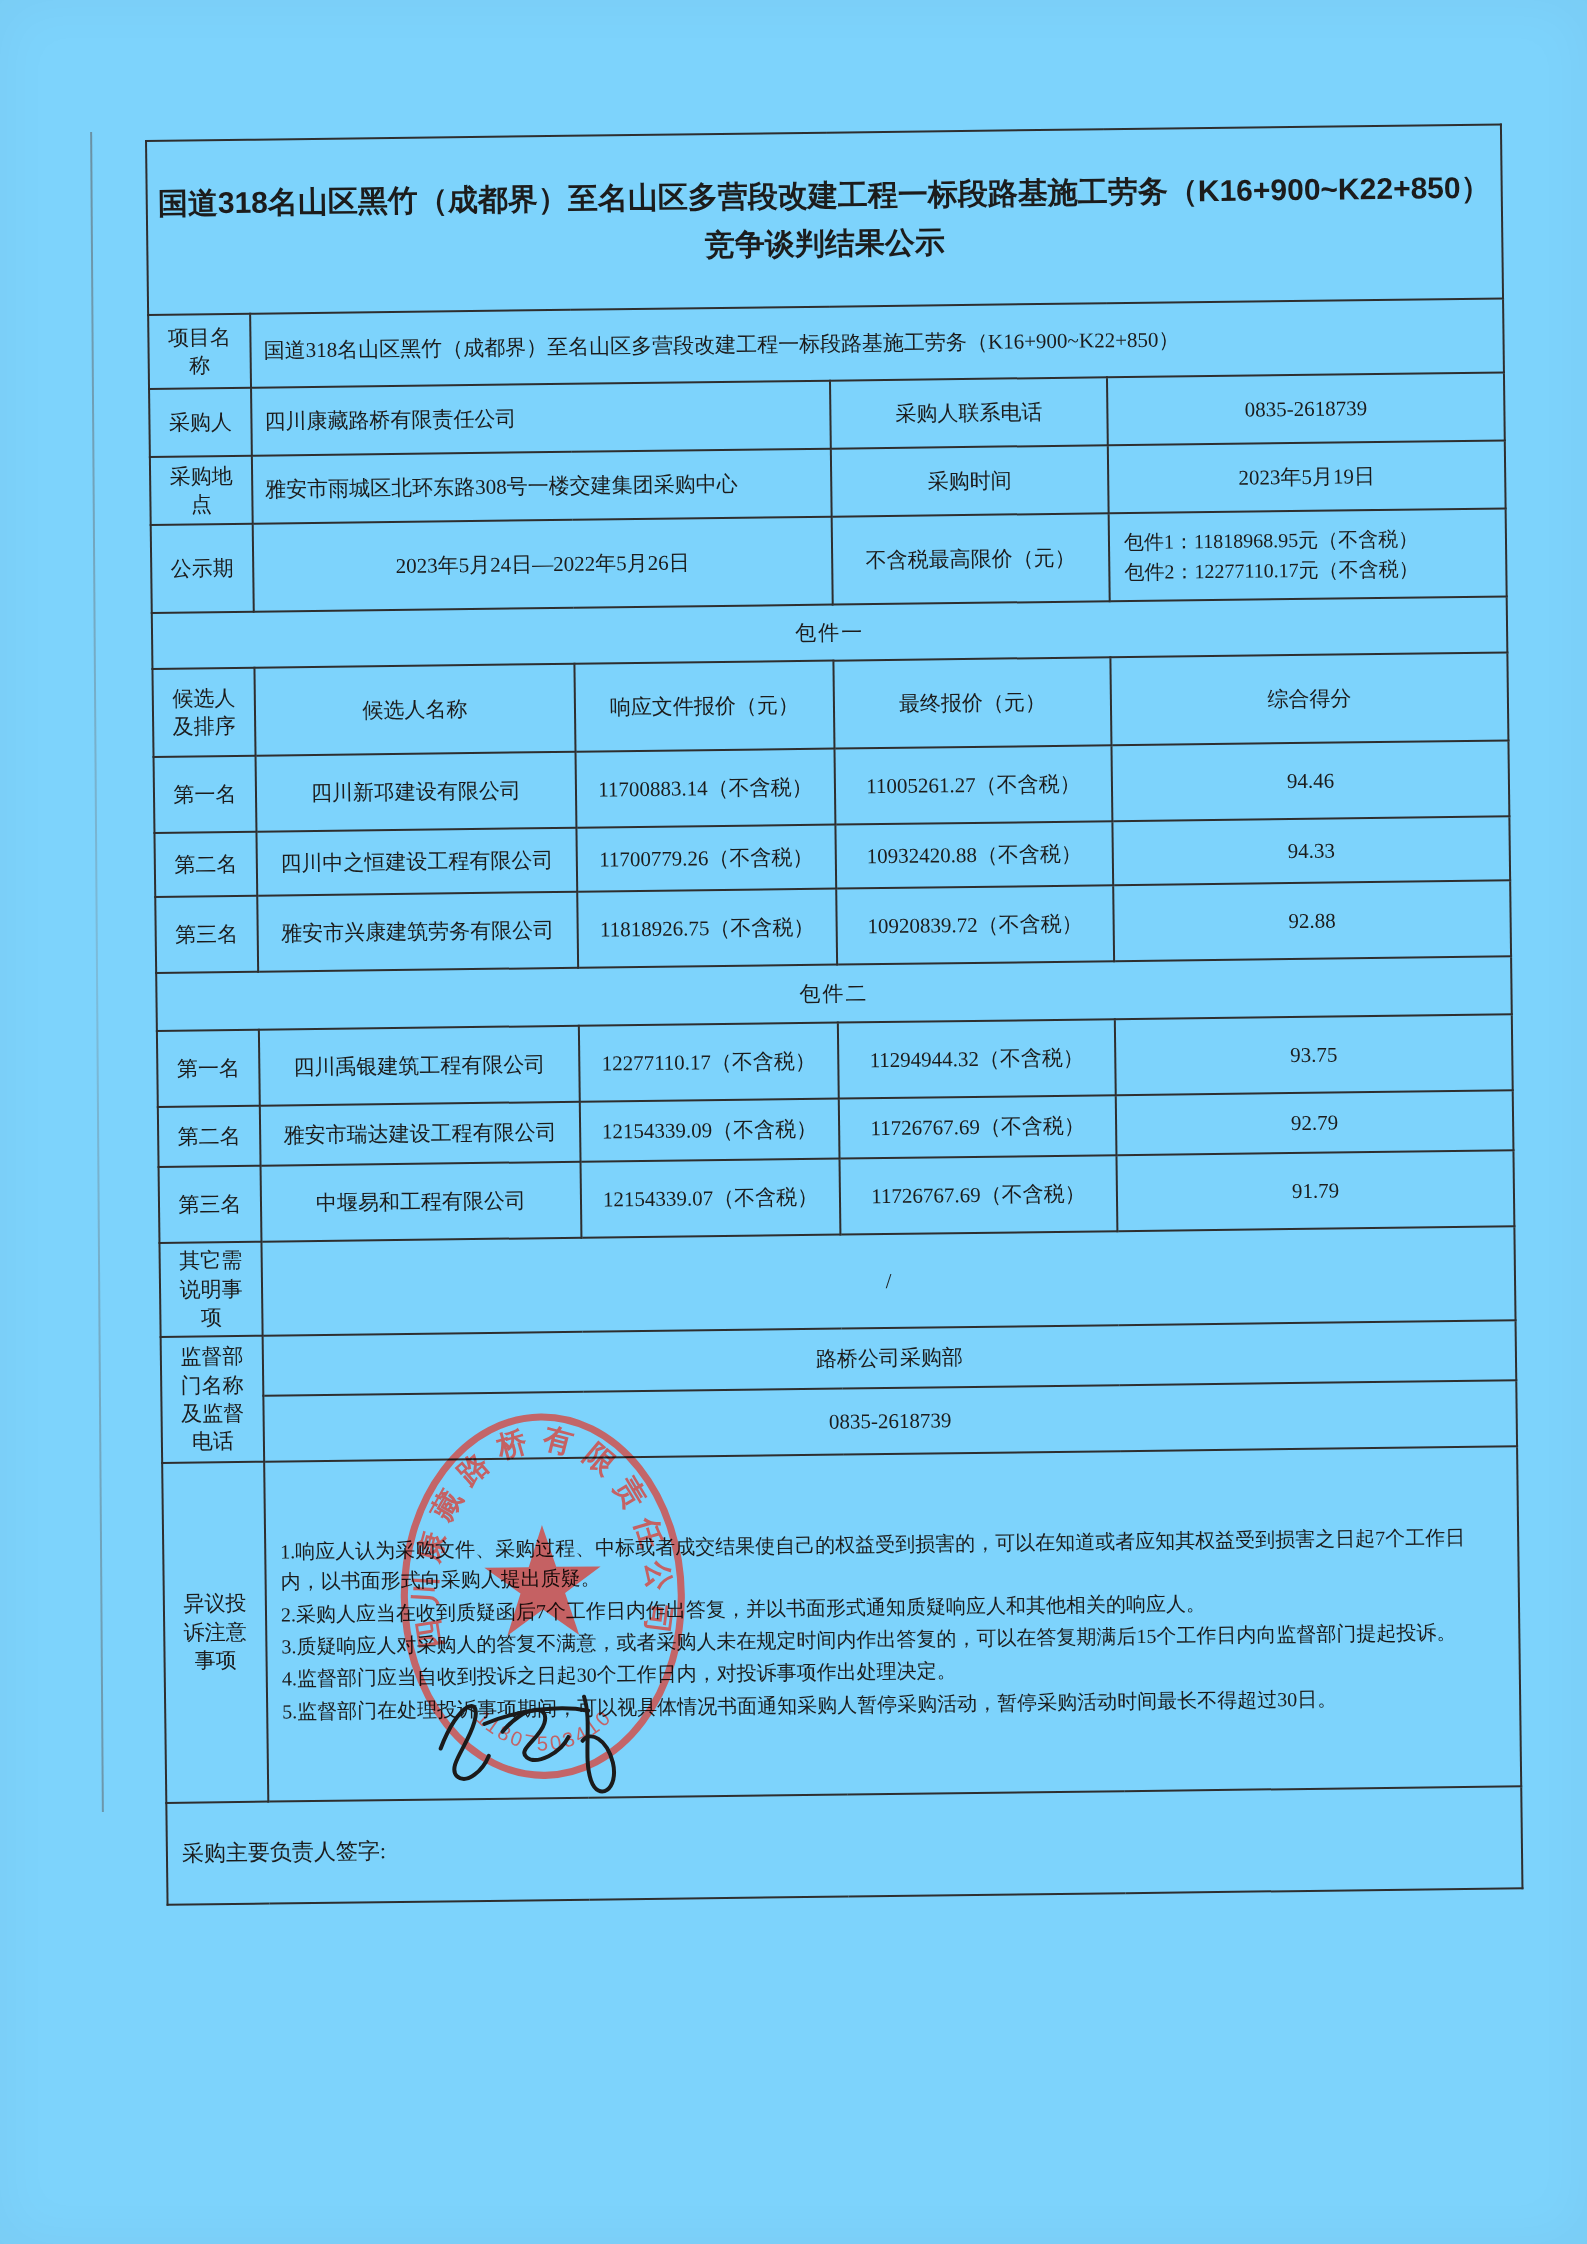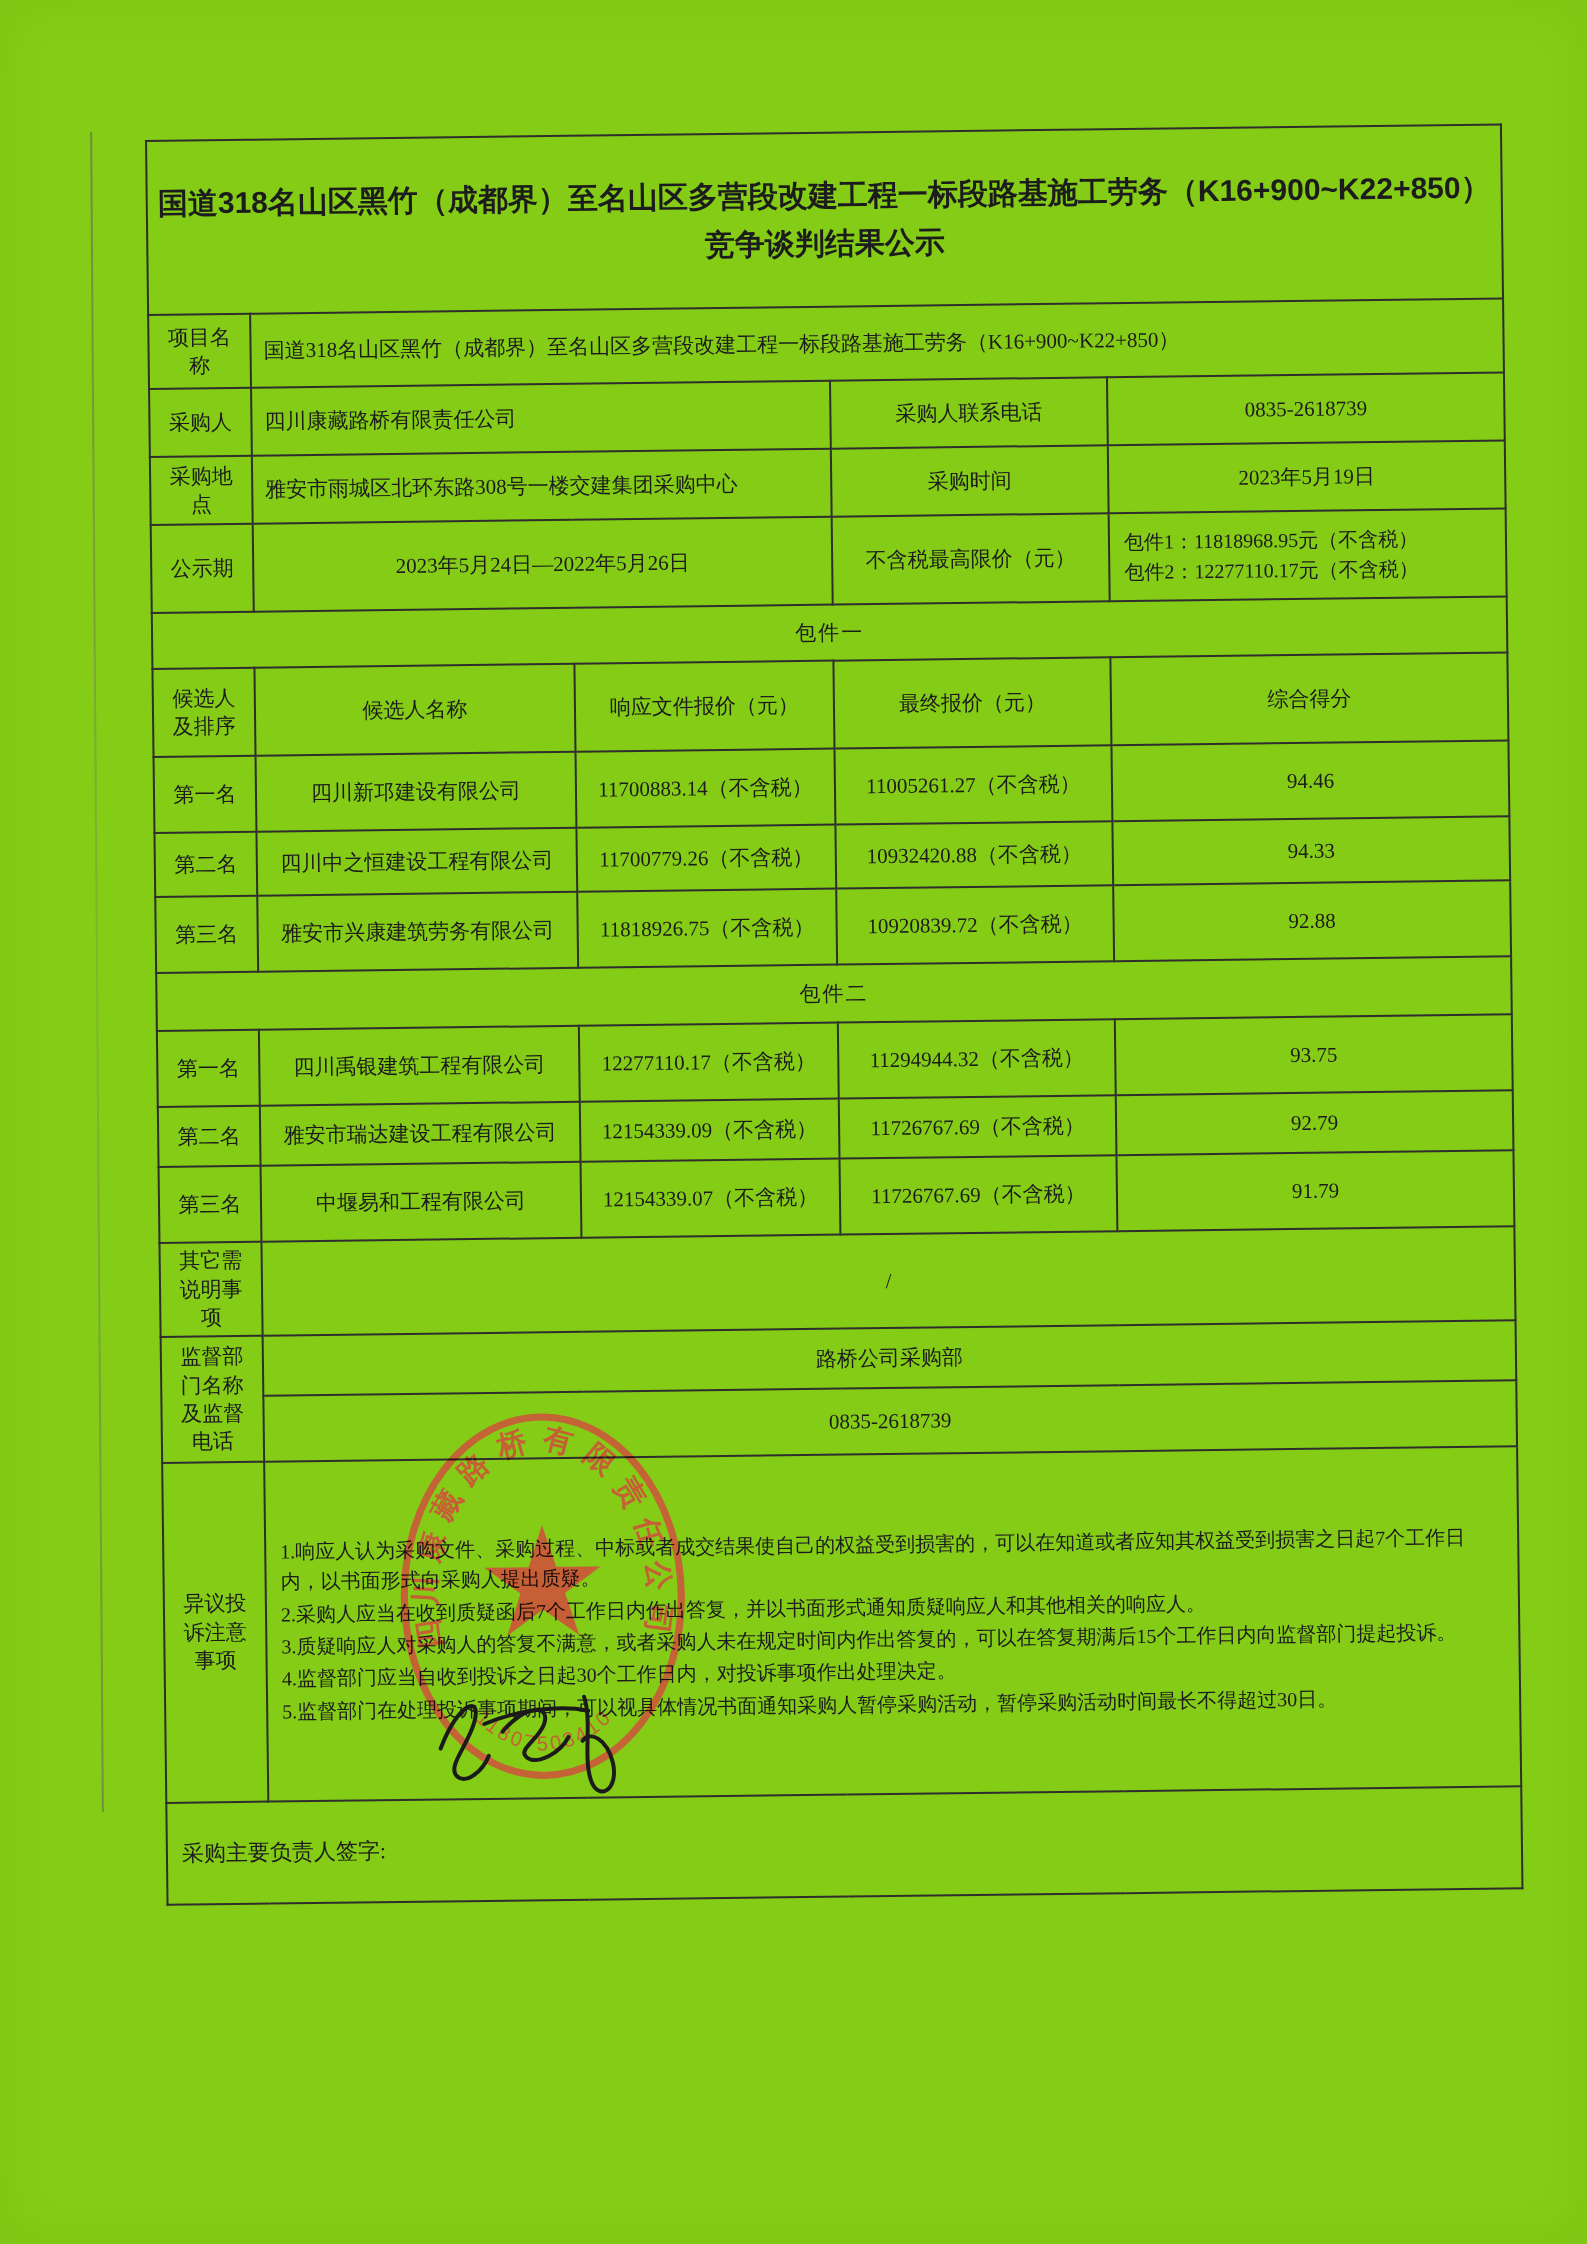--- a/index.html
+++ b/index.html
@@ -2,21 +2,21 @@
 <html><head>
 <meta charset="utf-8">
 <style>
   html,body{margin:0;padding:0;}
   body{
     width:1587px;height:2244px;position:relative;overflow:hidden;
     background:#f3f3f1;
     font-family:"Liberation Serif","DejaVu Serif",serif;
     color:#1c1c1c;
   }
-  .page{position:absolute;inset:0;background:#84cc16;
+  .page{position:absolute;inset:0;background:#7dd3fc;
     box-shadow:inset 0 0 60px rgba(0,0,0,0.04);}
   .crease{position:absolute;left:96px;top:132px;width:2px;height:1680px;
     background:linear-gradient(to bottom,rgba(90,90,90,.55),rgba(120,120,120,.25),rgba(90,90,90,.5));
     transform:rotate(-0.4deg);}
   .scan{position:absolute;left:145px;top:140px;width:1355px;
     transform:rotate(-0.7deg);transform-origin:0 0;}
   table{border-collapse:collapse;width:1355px;table-layout:fixed;}
   td{border:2px solid #2e2e2e;padding:2px 10px;text-align:center;
      font-size:21px;line-height:1.35;vertical-align:middle;overflow:hidden;}
   .title-cell{font-family:"Liberation Sans","DejaVu Sans",sans-serif;

